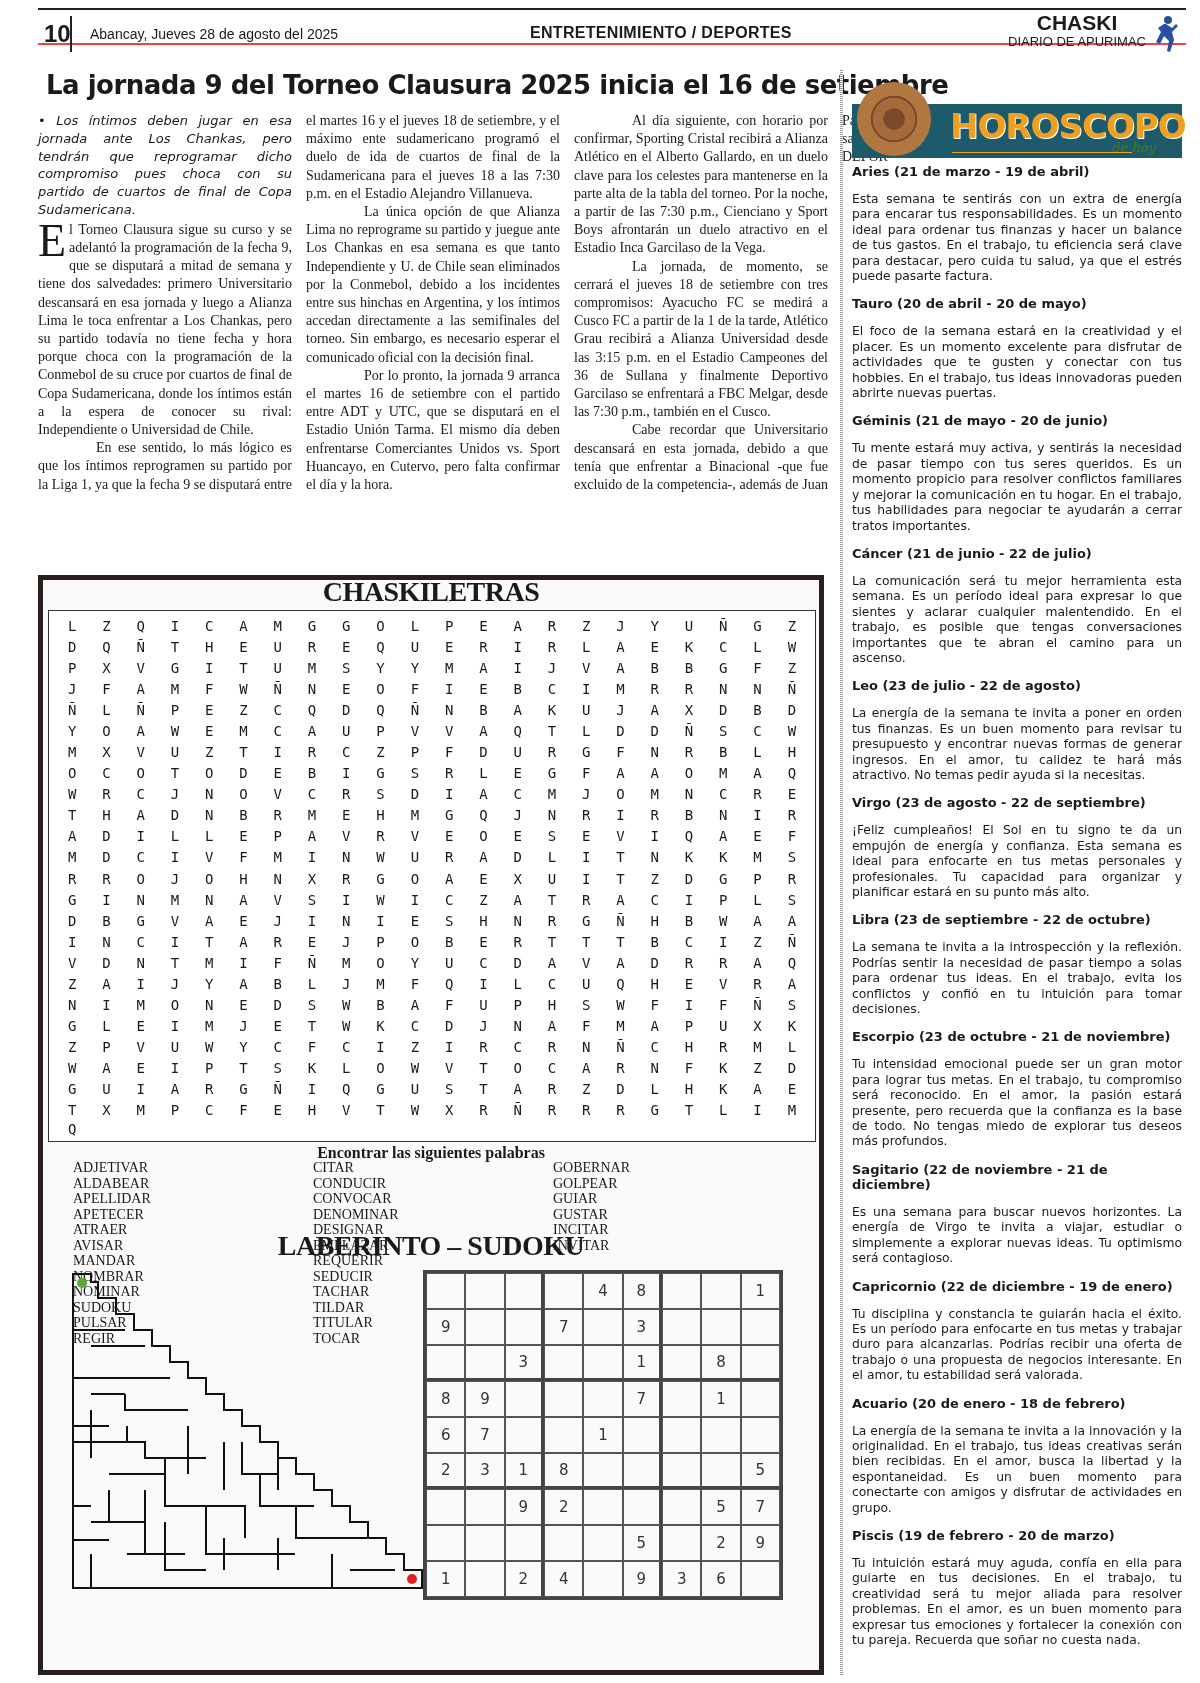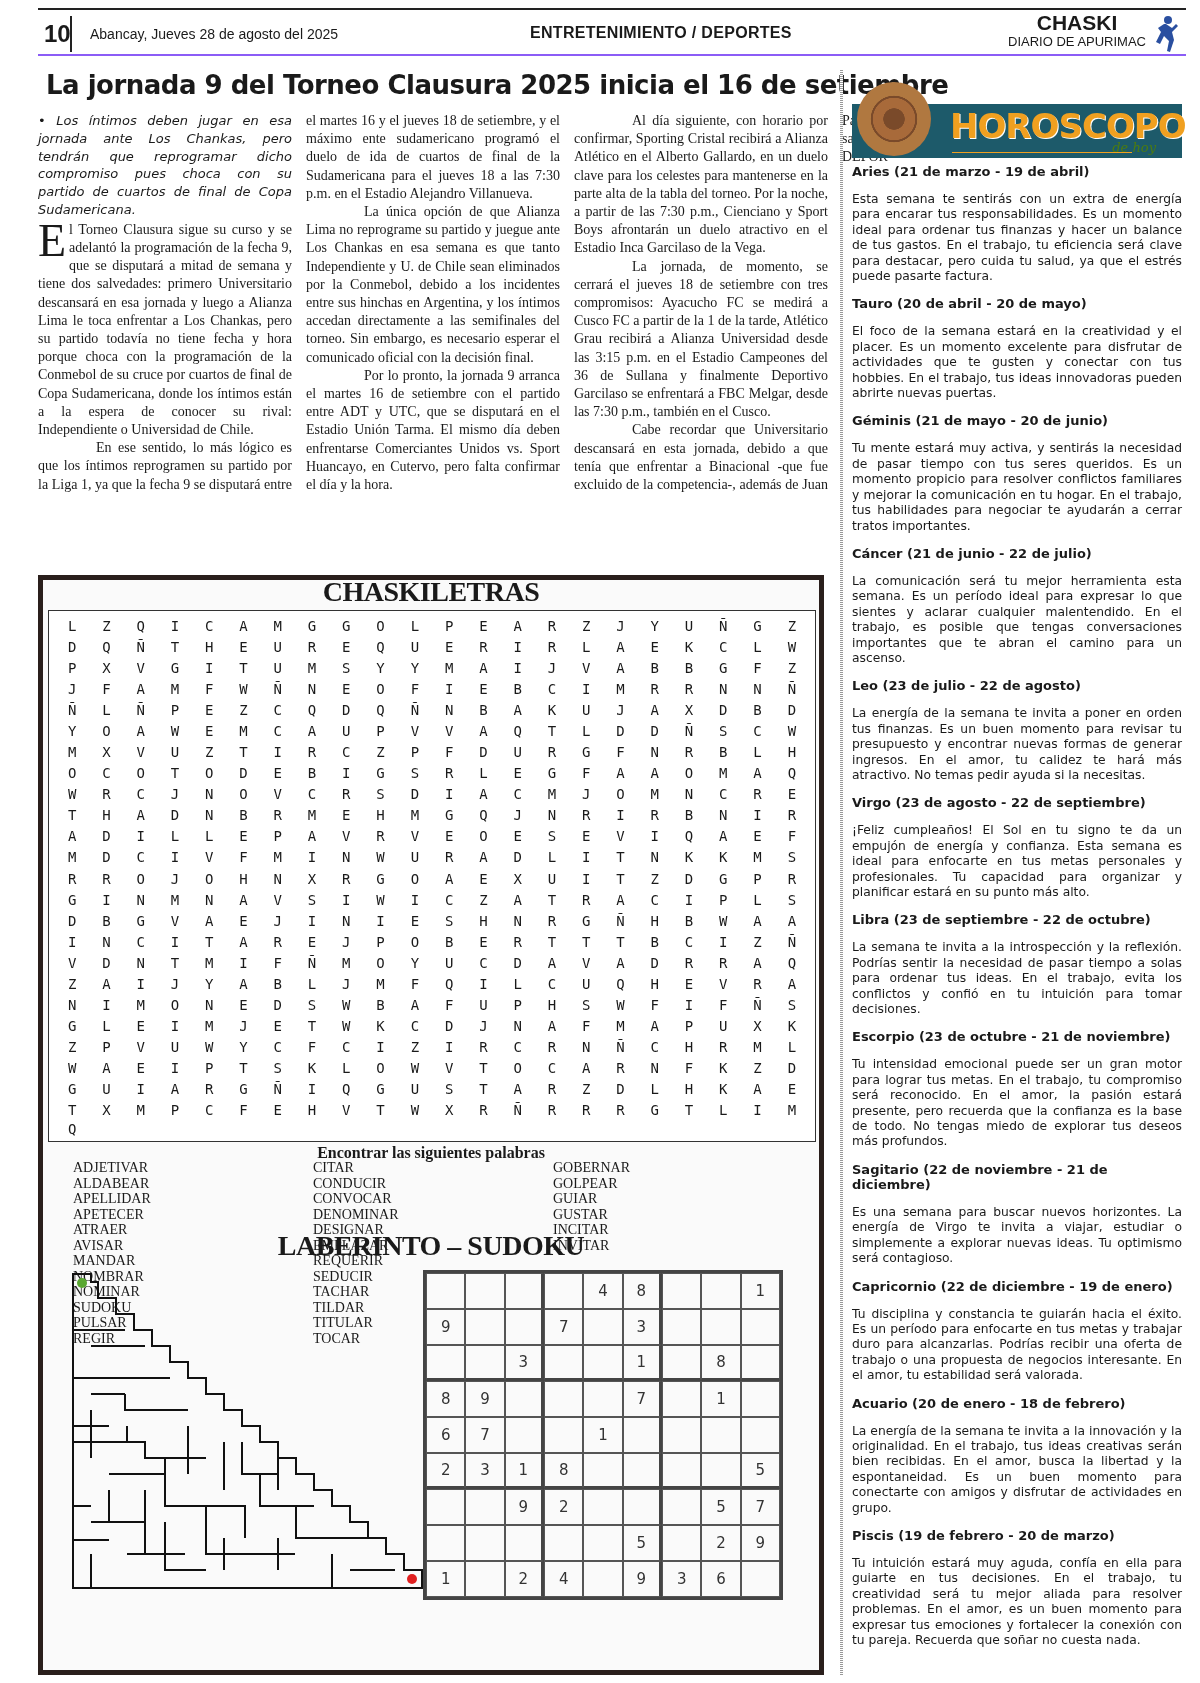--- a/index.html
+++ b/index.html
@@ -1,17 +1,17 @@
 <!DOCTYPE html>
 <html><head>
 <meta charset="utf-8">
 <style>
 *{box-sizing:border-box;margin:0;padding:0}
 body{width:1200px;height:1683px;background:#fff;color:#1a1a1a;position:relative;overflow:hidden;font-family:"Liberation Serif",serif}
-.hdr{position:absolute;left:38px;top:8px;width:1148px;height:48px;border-top:2px solid #222;border-bottom:2px solid #8b5cf6}
+.hdr{position:absolute;left:38px;top:8px;width:1148px;height:37px;border-top:2px solid #222;border-bottom:2px solid #ef4444}
 .pgnum{position:absolute;left:6px;top:10px;font:bold 24px "Liberation Sans",sans-serif}
 .pgsep{position:absolute;left:32px;top:6px;width:2px;height:36px;background:#222}
 .date{position:absolute;left:52px;top:16px;font:14px "Liberation Sans",sans-serif}
 .section{position:absolute;left:492px;top:14px;font:bold 16px "Liberation Sans",sans-serif;letter-spacing:.3px}
 .brand{position:absolute;right:40px;top:2px;text-align:center;font-family:"Liberation Sans",sans-serif}
 .brand .n{font:bold 21px "Liberation Sans",sans-serif;line-height:22px}
 .brand .s{font:13px "Liberation Sans",sans-serif}
 .runner{position:absolute;right:6px;top:4px;width:28px;height:40px}
 .headline{position:absolute;left:46px;top:70px;font:bold 26px "DejaVu Sans",sans-serif;letter-spacing:-.5px;white-space:nowrap}
 .lead{font-family:"DejaVu Sans",sans-serif;font-style:italic;font-size:13px;line-height:17.8px;margin-bottom:2px}

